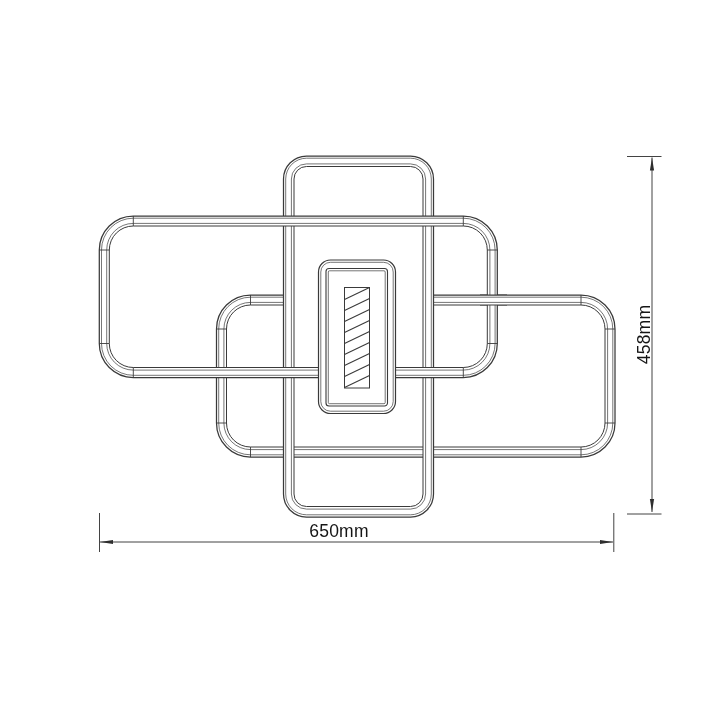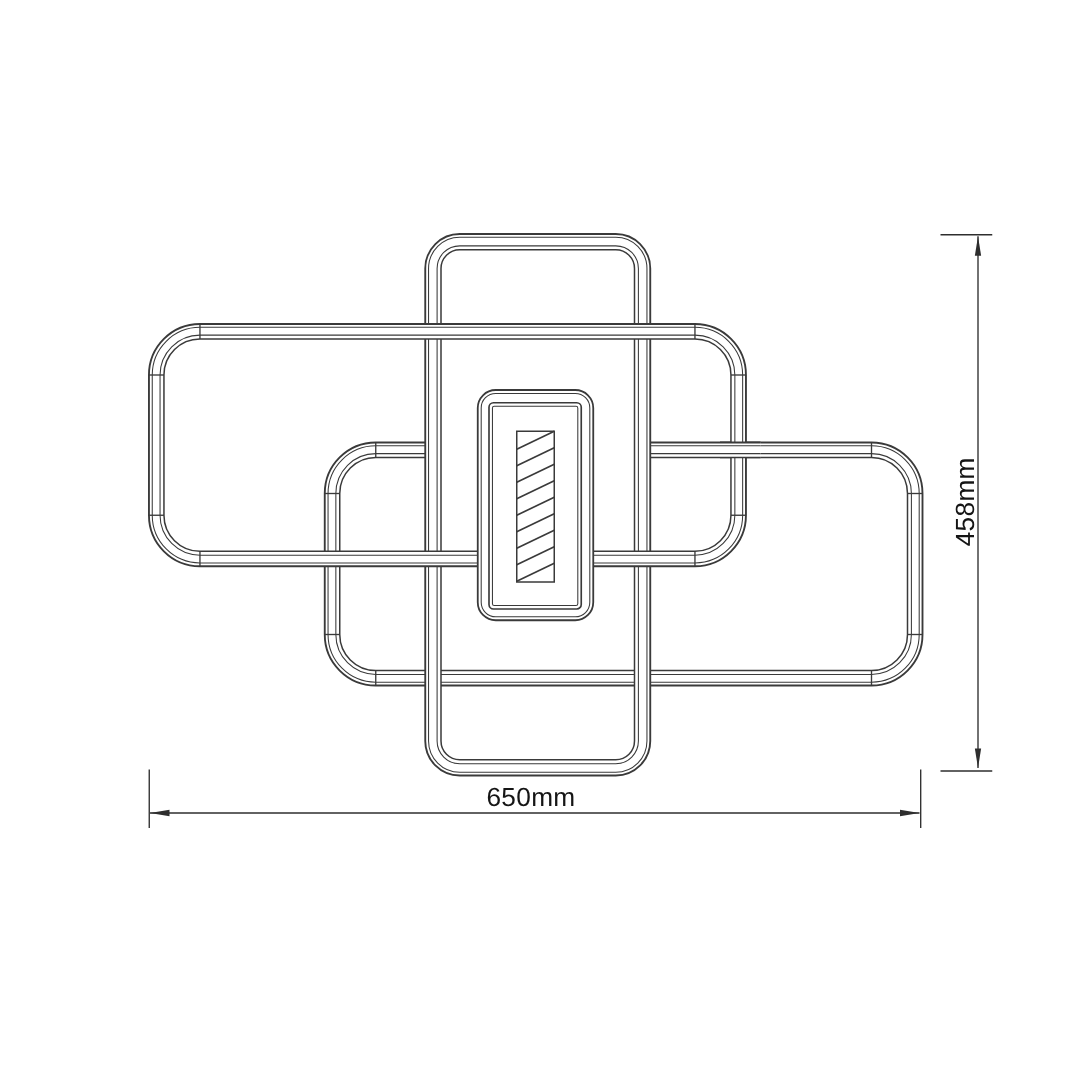--- a/index.html
+++ b/index.html
@@ -102,15 +102,15 @@
         <polygon points="613,542 600,539.9 600,544.1" fill="#2e2e2e"></polygon>
       </g>
       <g>
         <line x1="627" y1="156.5" x2="661.5" y2="156.5" stroke="#2e2e2e" stroke-width="0.9"></line>
         <line x1="627" y1="514" x2="661.5" y2="514" stroke="#2e2e2e" stroke-width="0.9"></line>
         <line x1="652" y1="157.5" x2="652" y2="512" stroke="#2e2e2e" stroke-width="0.9"></line>
         <polygon points="652,157.5 649.9,170.5 654.1,170.5" fill="#2e2e2e"></polygon>
         <polygon points="652,512 654.1,499 649.9,499" fill="#2e2e2e"></polygon>
       </g>
     </svg>
-  <div class="dim-label" id="dim-w" style="left: 309px; top: 522px;">650mm</div>
+  <div class="dim-label" id="dim-w" style="left: 294px; top: 522px;">650mm</div>
   <div class="dim-label rot" id="dim-h" style="left: 598.5px; top: 325.25px;">458mm</div>
 </div>
 
 </body></html>

